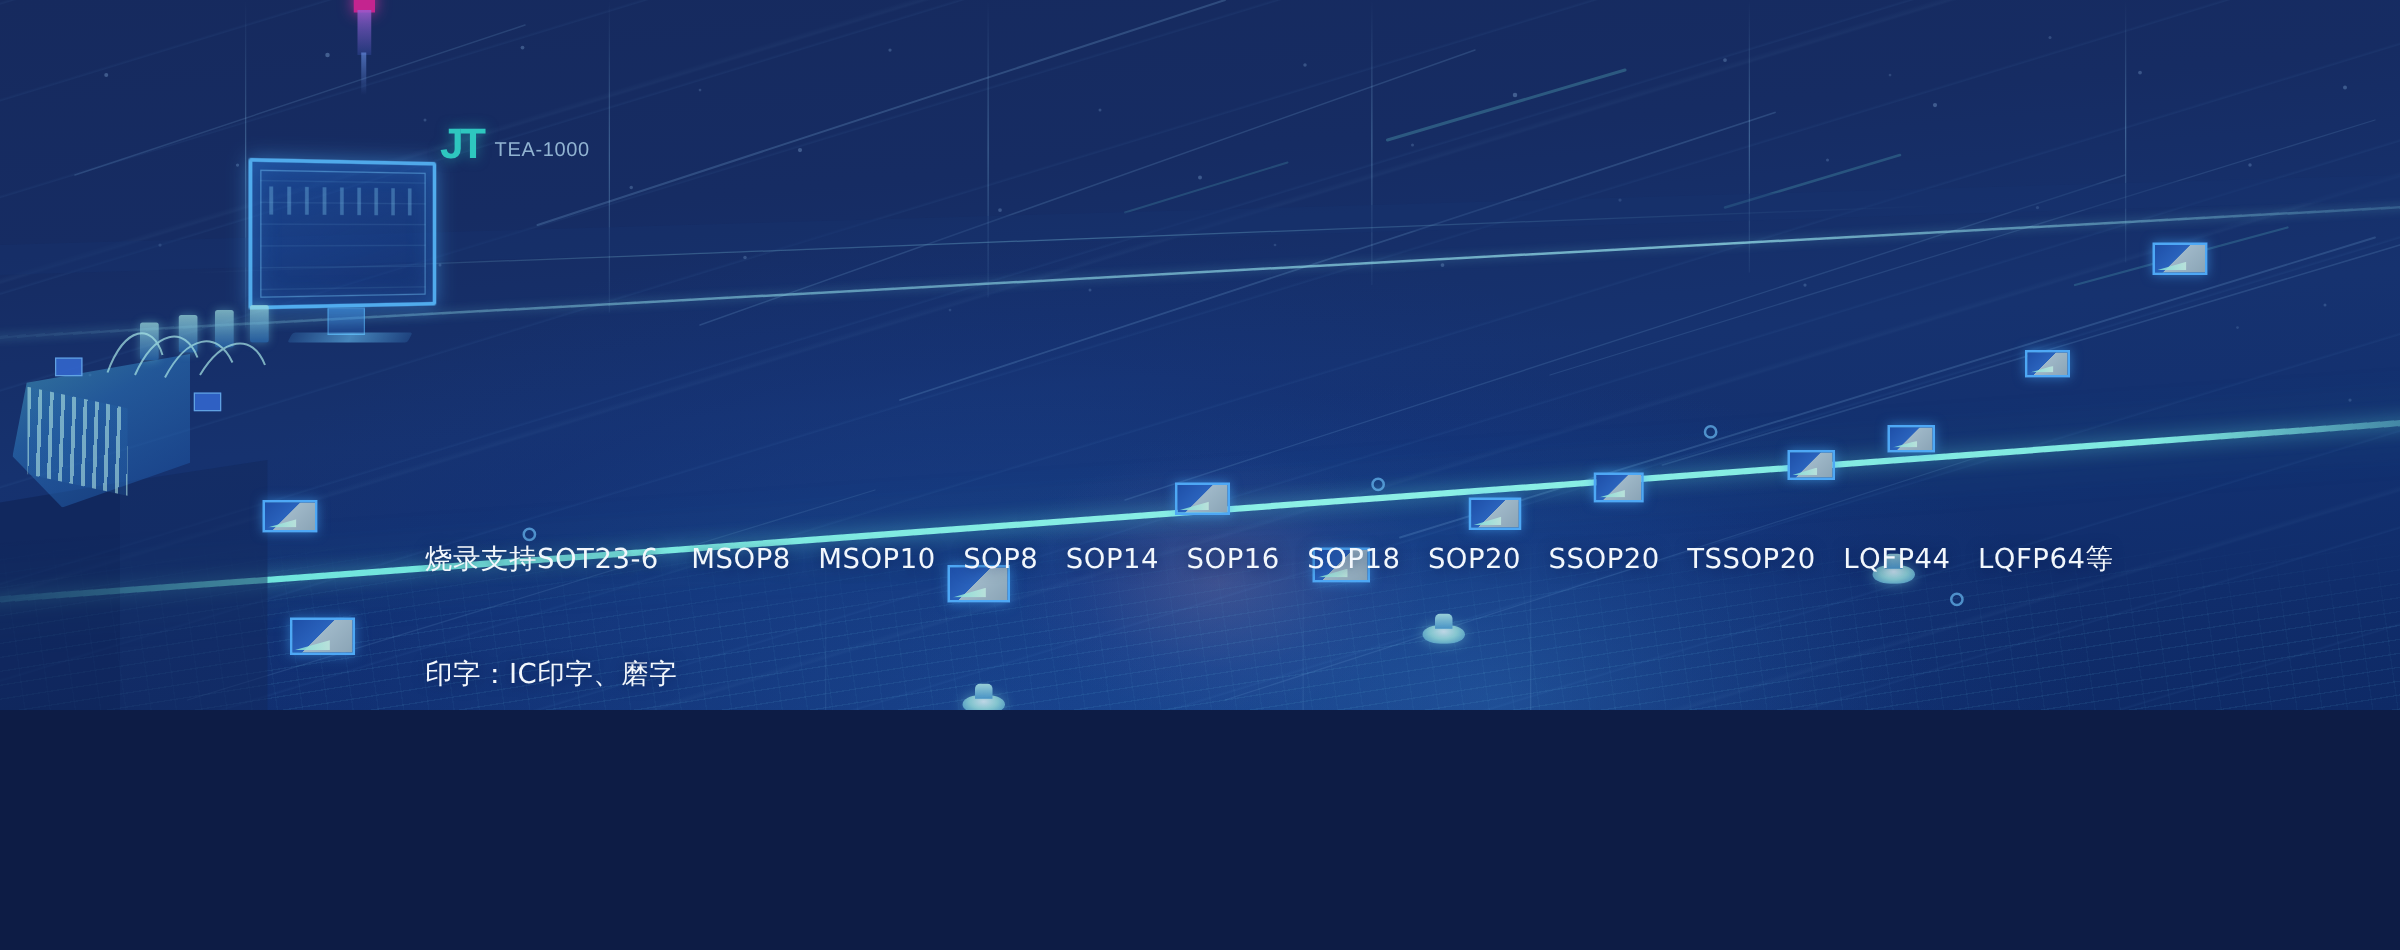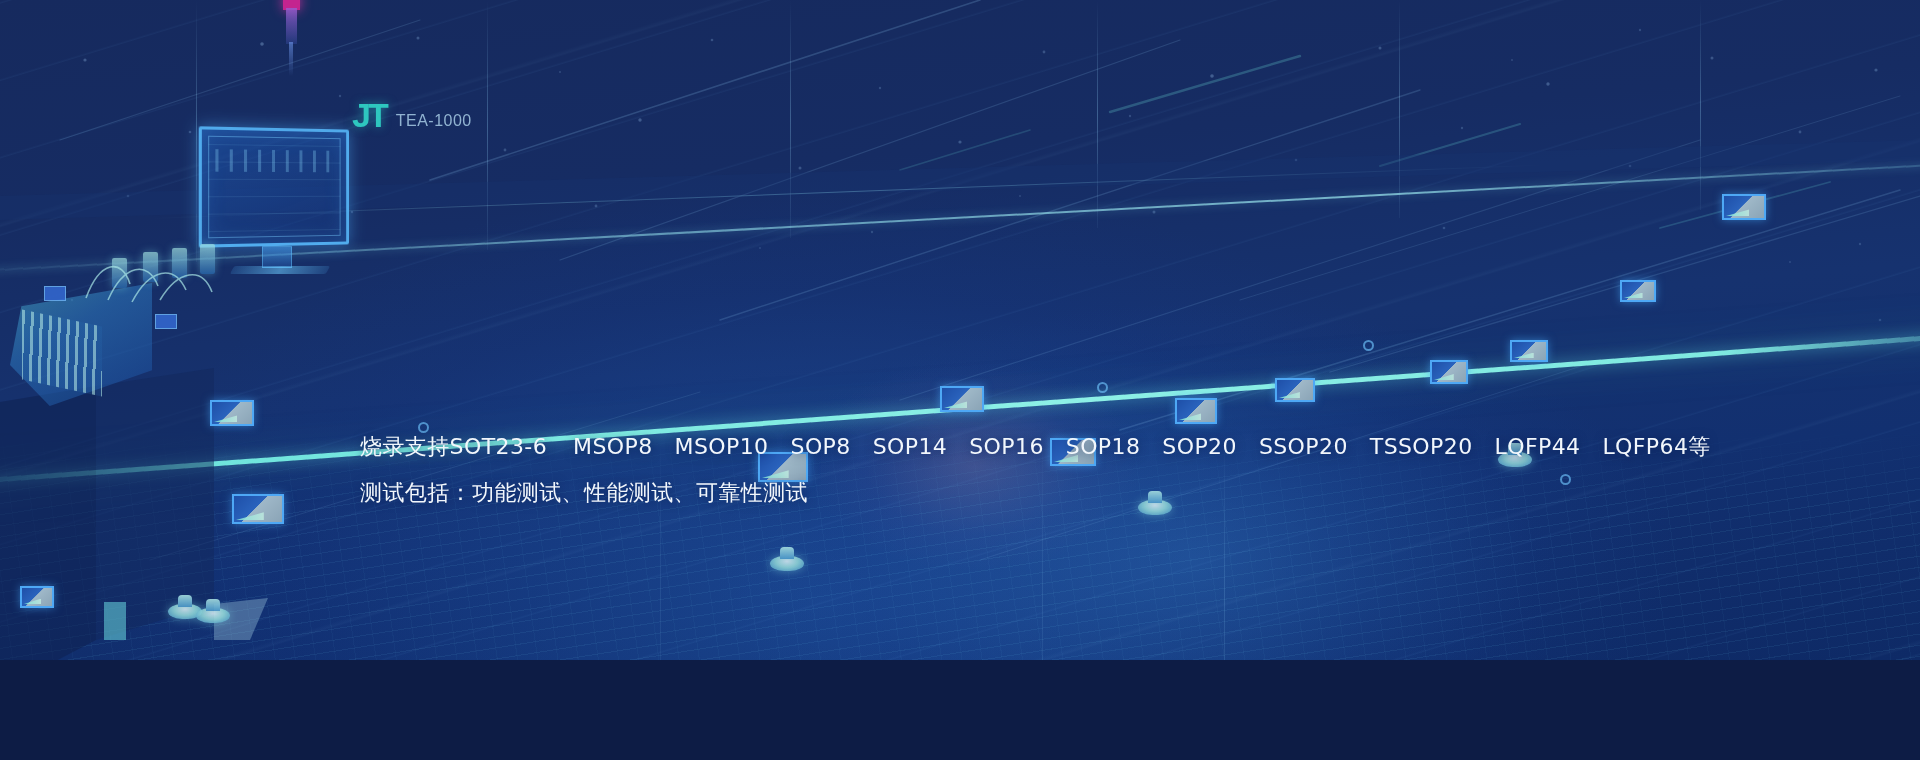--- a/index.html
+++ b/index.html
@@ -6,21 +6,21 @@
   * { margin:0; padding:0; box-sizing:border-box; }
   html, body {
     width:1920px; height:760px;
     overflow:hidden;
     background:#0d1c45;
     font-family:"Liberation Sans","DejaVu Sans",sans-serif;
   }
 
   #banner {
     position:relative;
-    width:1920px; height:660px;
+    width:1920px; height:568px;
     overflow:hidden;
     background:
       radial-gradient(ellipse 620px 330px at 1195px 560px, rgba(60,140,220,0.30) 0%, rgba(30,80,170,0.10) 55%, rgba(0,0,0,0) 78%),
       radial-gradient(ellipse 220px 140px at 975px 465px, rgba(220,150,170,0.22) 0%, rgba(120,90,160,0.08) 50%, rgba(0,0,0,0) 76%),
       radial-gradient(ellipse 900px 520px at 820px 600px, rgba(40,105,195,0.38) 0%, rgba(20,60,150,0.14) 60%, rgba(0,0,0,0) 82%),
       linear-gradient(175deg, #162a5e 0%, #162c63 28%, #16326f 52%, #123070 72%, #0e2a66 100%);
   }
 
   
   .layer { position:absolute; left:0; top:0; width:1920px; height:760px; pointer-events:none; }
@@ -197,21 +197,21 @@
   .headline {
     position:absolute; left:358px; top:312px;
     font-family:"DejaVu Sans","Liberation Sans",sans-serif;
     font-size:58px; font-weight:700;
     letter-spacing:1px;
     color:#ffffff;
     white-space:nowrap;
     text-shadow:0 2px 18px rgba(10,35,90,.75), 0 0 44px rgba(120,190,255,.30);
   }
 
-  .sub { position:absolute; left:360px; font-family:"DejaVu Sans","Liberation Sans",sans-serif; color:#f2f7fc; white-space:nowrap; text-shadow:0 1px 10px rgba(10,30,80,.7); }
+  .sub { position:absolute; left:340px; font-family:"DejaVu Sans","Liberation Sans",sans-serif; color:#f2f7fc; white-space:nowrap; text-shadow:0 1px 10px rgba(10,30,80,.7); }
   .sub-1 { top:432px; font-size:22px; letter-spacing:.4px; }
   .sub-2 { top:478px; font-size:22px; letter-spacing:.4px; }
   .sub-3 { top:524px; font-size:22px; letter-spacing:.4px; }
 
   .pkg-list { display:inline; }
   .pkg-list .pkg { margin-right:22px; }
   .pkg-list .pkg:last-child { margin-right:0; }
 </style>
 </head>
 <body>
@@ -366,17 +366,17 @@
   <div class="puck" style="left:1138px; top:500px;"></div>
   <div class="puck" style="left:1498px; top:452px;"></div>
 
   <div class="content">
 
 
     <div class="sub sub-1">
       <span>烧录支持</span><span class="pkg-list"><span class="pkg" style="margin-right: 26px;">SOT23-6</span><span class="pkg">MSOP8</span><span class="pkg">MSOP10</span><span class="pkg">SOP8</span><span class="pkg">SOP14</span><span class="pkg">SOP16</span><span class="pkg">SOP18</span><span class="pkg">SOP20</span><span class="pkg">SSOP20</span><span class="pkg">TSSOP20</span><span class="pkg">LQFP44</span><span class="pkg">LQFP64</span></span><span>等</span>
     </div>
 
-    <div class="sub sub-2">测试包括：功能测试、性能测试、可靠性测试</div>
-
+
+    <div class="sub sub-3">印字：IC印字、磨字</div>
 
   </div>
 </div>
 
 </body></html>

